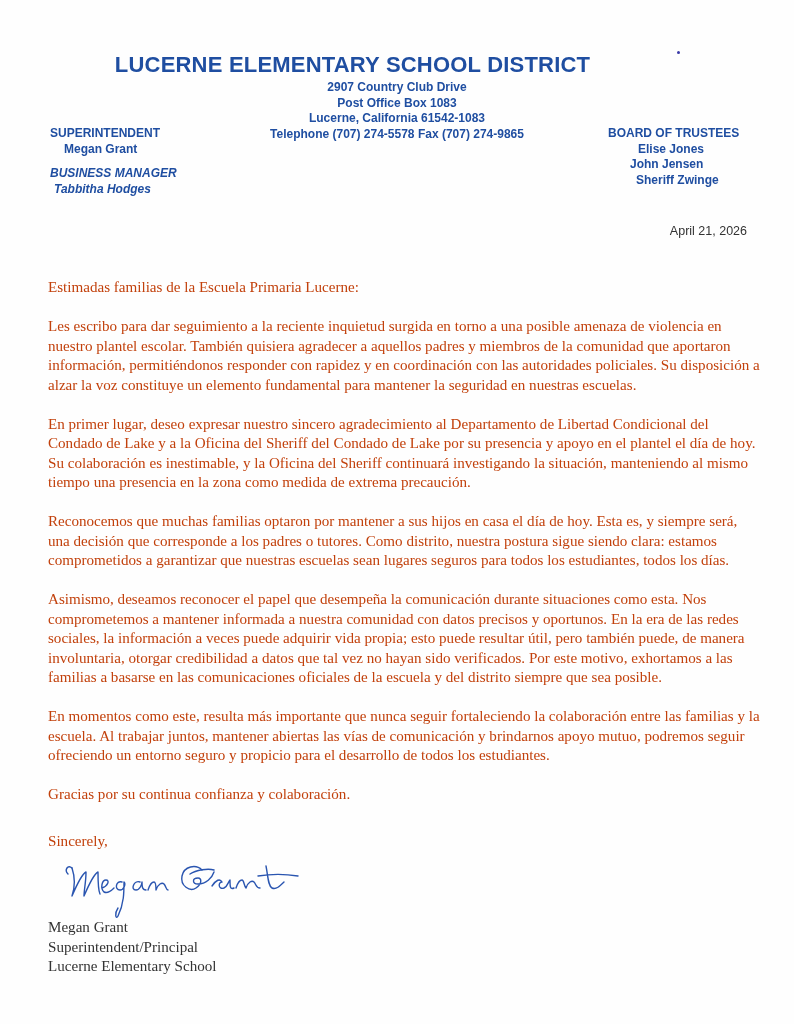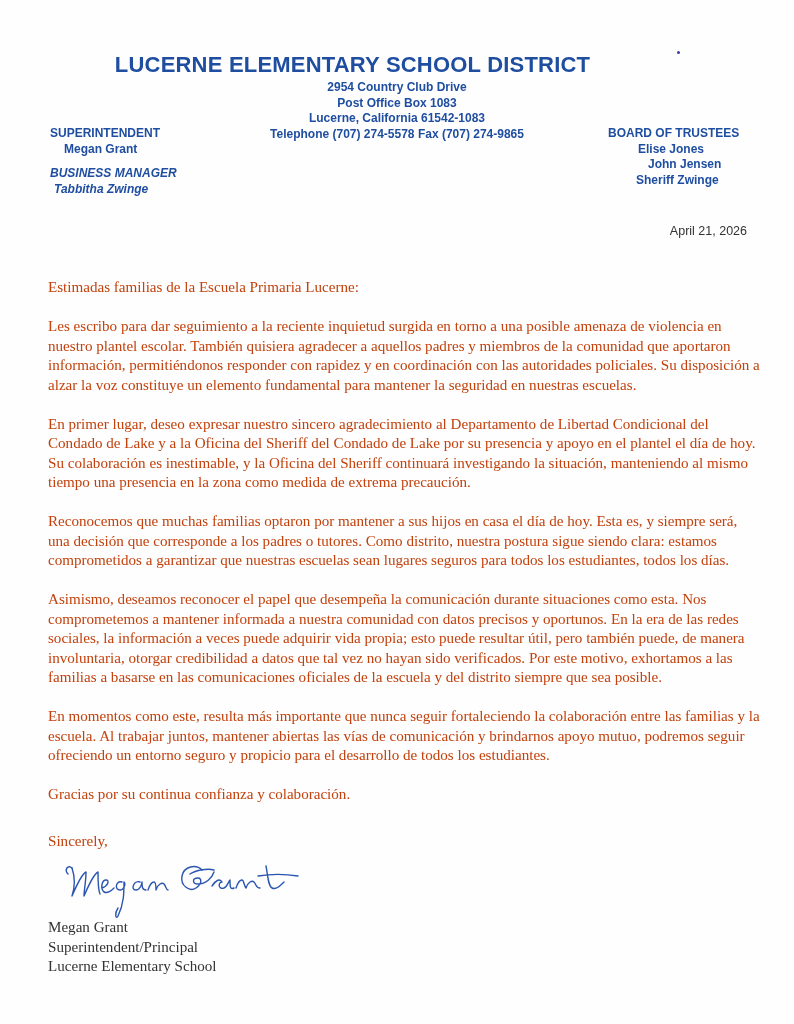--- a/index.html
+++ b/index.html
@@ -55,21 +55,21 @@
     .left-officials .group + .group { margin-top: 9px; font-style: italic; }
     .left-officials .group.bm .name { padding-left: 4px; }
     .right-officials {
       position: absolute;
       top: 126px;
       left: 608px;
       font-size: 12px;
       line-height: 15.5px;
     }
     .right-officials .t1 { padding-left: 30px; }
-    .right-officials .t2 { padding-left: 22px; text-align: center; }
+    .right-officials .t2 { padding-left: 22px; }
     .right-officials .t3 { padding-left: 28px; }
     .date {
       position: absolute;
       top: 224px;
       right: 47px;
       font-family: "Liberation Sans", "DejaVu Sans", sans-serif;
       font-size: 12.5px;
       color: #333333;
     }
     .letter-body {
@@ -112,34 +112,34 @@
     }
   </style>
 </head>
 <body>
 
 <div>
   <div class="district-title letterhead-blue">LUCERNE ELEMENTARY SCHOOL DISTRICT</div>
   <div class="speck"></div>
 
   <div class="address-block letterhead-blue">
-    <div>2954 Country Club Drive</div>
+    <div>2907 Country Club Drive</div>
     <div>Post Office Box 1083</div>
     <div>Lucerne, California 61542-1083</div>
     <div>Telephone (707) 274-5578 Fax (707) 274-9865</div>
   </div>
 
   <div class="left-officials letterhead-blue">
     <div class="group">
       <div class="role">SUPERINTENDENT</div>
       <div class="name">Megan Grant</div>
     </div>
     <div class="group bm">
       <div class="role">BUSINESS MANAGER</div>
-      <div class="name">Tabbitha Zwinge</div>
+      <div class="name">Tabbitha Hodges</div>
     </div>
   </div>
 
   <div class="right-officials letterhead-blue">
     <div>BOARD OF TRUSTEES</div>
     <div class="t1">Elise Jones</div>
     <div class="t2">John Jensen</div>
     <div class="t3">Sheriff Zwinge</div>
   </div>
 </div>

